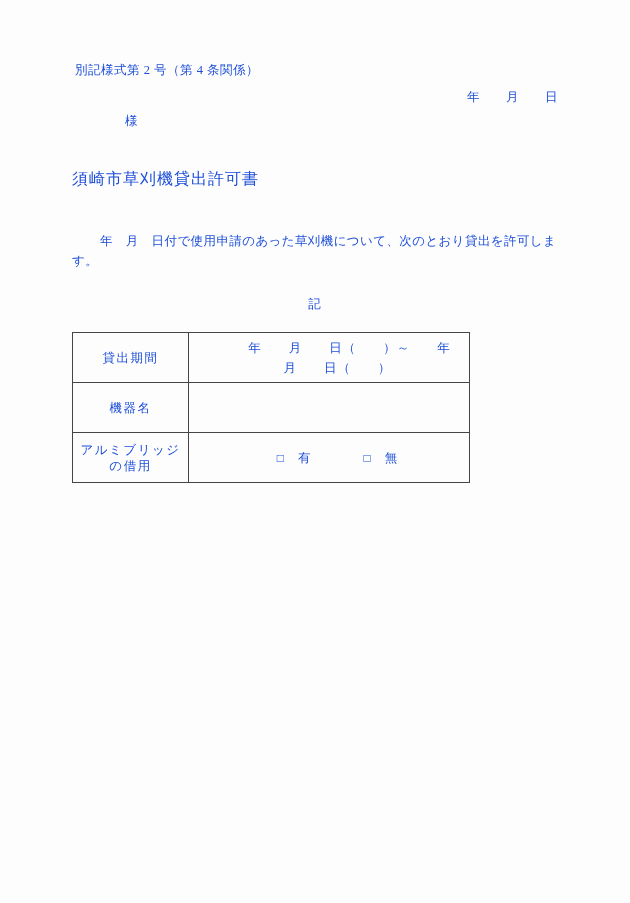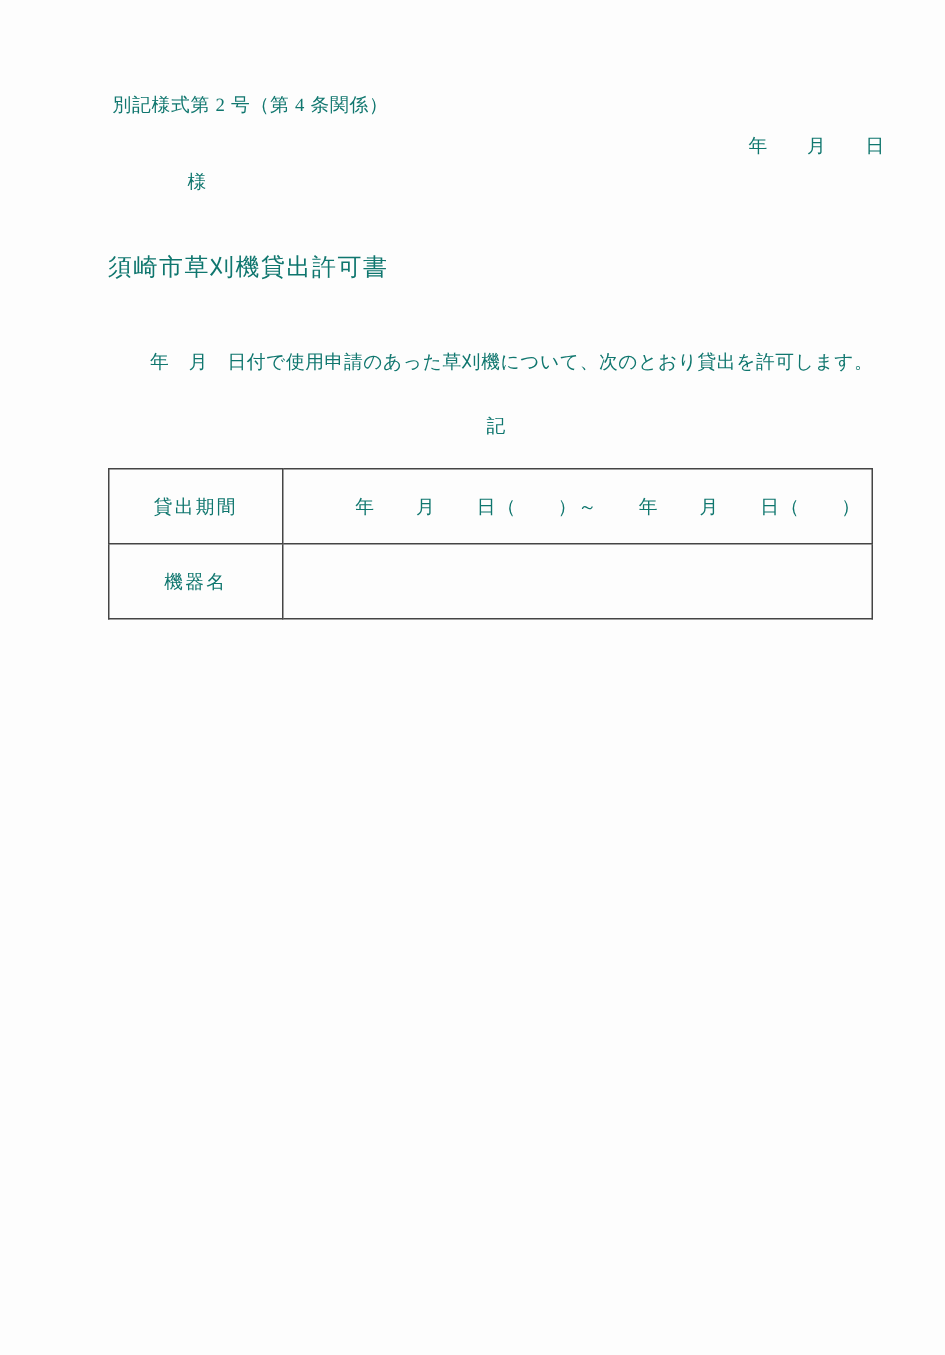--- a/index.html
+++ b/index.html
@@ -6,25 +6,25 @@
     margin: 0;
     padding: 0;
     background: #ffffff;
   }
   .page {
     position: relative;
     width: 630px;
     height: 903px;
     box-sizing: border-box;
     background: #fdfdfd;
-    color: #0f766e;
+    color: #1d4ed8;
     font-family: "Liberation Serif", "DejaVu Serif", serif;
     font-size: 12.5px;
     line-height: 20px;
-    padding: 60px 40px 0 72px;
+    padding: 60px 72px 0 72px;
     overflow: hidden;
   }
   .form-number {
     margin-left: 3px;
     letter-spacing: 0.5px;
   }
   .ref-line {
     text-align: right;
     letter-spacing: 0.5px;
   }
@@ -50,21 +50,21 @@
     text-indent: 28px;
     letter-spacing: 0.4px;
   }
   .ki {
     margin-top: 23px;
     text-align: center;
     letter-spacing: 1px;
   }
   table.form-table {
     margin-top: 18px;
-    width: 510px;
+    width: 398px;
     border-collapse: collapse;
     table-layout: fixed;
   }
   .form-table th,
   .form-table td {
     border: 1px solid #454545;
     height: 49px;
     font-weight: normal;
     font-size: 12.5px;
     padding: 0;
@@ -115,16 +115,28 @@
       <tr>
         <th>貸出期間</th>
         <td>
           <span class="indent">年　　月　　日（　　）～　　年　　月　　日（　　）</span>
         </td>
       </tr>
       <tr>
         <th>機器名</th>
         <td></td>
       </tr>
+      <tr>
+        <th>アルミブリッジ
+の借用</th>
+        <td>
+          <span class="opt">
+            <span class="box">□</span><span>有</span>
+          </span>
+          <span class="opt">
+            <span class="box">□</span><span>無</span>
+          </span>
+        </td>
+      </tr>
     </tbody>
   </table>
 
 </div>
 
 </body></html>

